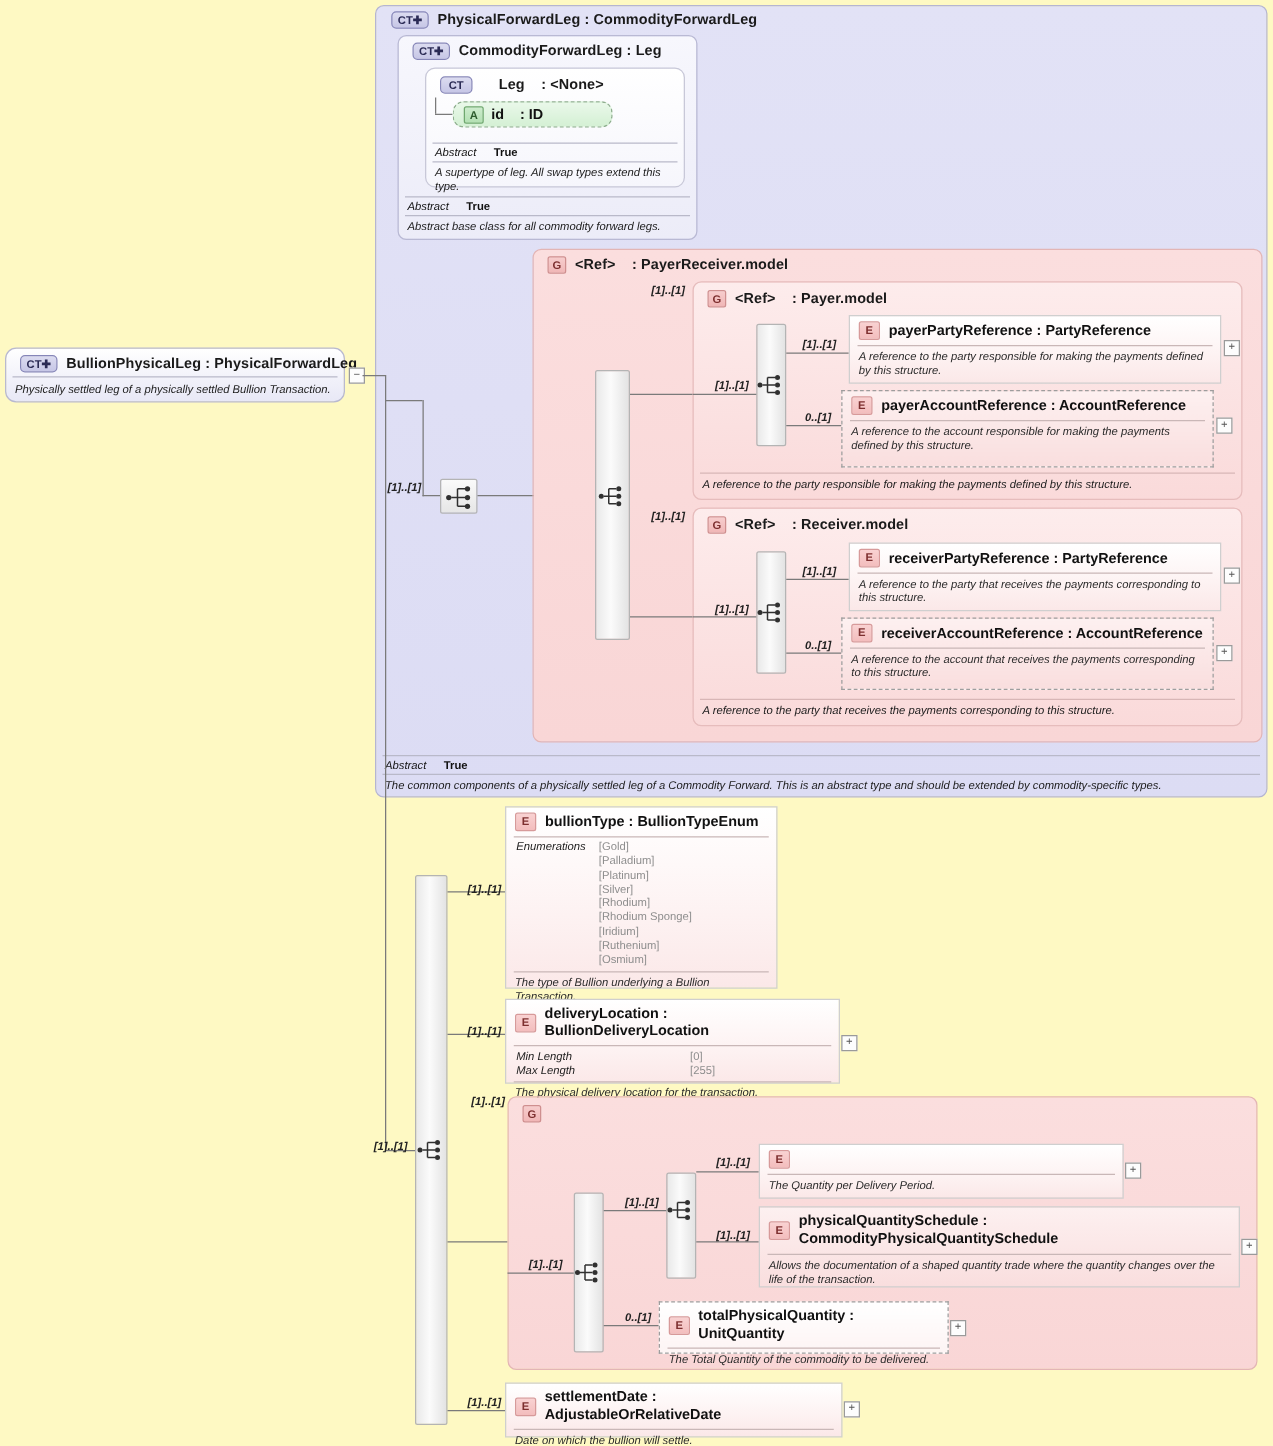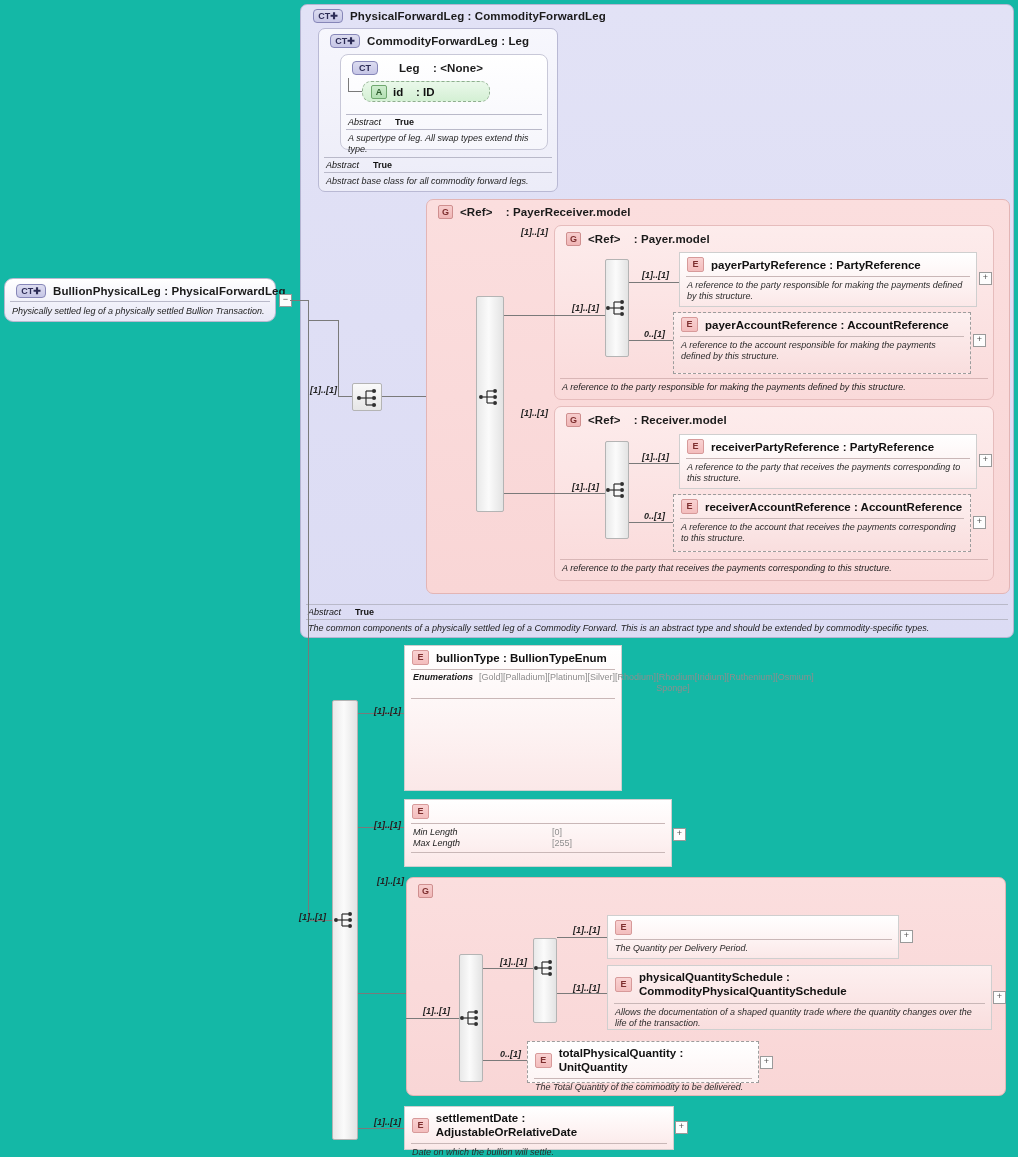--- a/index.html
+++ b/index.html
@@ -1,17 +1,17 @@
 <!DOCTYPE html>
 <html><head>
 <meta charset="utf-8">
 <style>
   html,body{margin:0;padding:0;background:#ffffff;}
   body{font-family:"Liberation Sans","DejaVu Sans",sans-serif;}
-  #canvas{position:relative;width:1018px;height:1157px;overflow:hidden;background:#14b8a6;}
+  #canvas{position:relative;width:1018px;height:1157px;overflow:hidden;background:#fef9c3;}
 
   
   .abs{position:absolute;box-sizing:border-box;}
 
   
   .ln{position:absolute;background:#7a7a7a;}
   .lnh{height:1px;}
   .lnv{width:1px;}
 
   
@@ -53,22 +53,22 @@
   .node.dashed{border:1px dashed #9d9d9d;}
   .node.filled{background:linear-gradient(to bottom,#fdf0f0 0%,#f9dede 100%);}
   .node .nhd{display:flex;align-items:center;gap:7px;padding:4px 7px 3px 7px;}
   .node .ntitle{font-size:11.5px;font-weight:bold;color:#111;line-height:14px;}
   .node .nrule{height:1px;background:#c9b7b7;margin:1px 6px 0 6px;}
   .node .ndesc{font-size:9px;font-style:italic;color:#2b2b2b;padding:3px 7px 4px 7px;line-height:11px;}
   .node .facets{display:grid;grid-template-columns:auto auto;gap:0 0;padding:3px 7px 2px 8px;}
   .node .fk{font-size:9px;font-style:italic;color:#1c1c1c;line-height:11px;}
   .node .fv{font-size:9px;color:#8e8e8e;line-height:11px;font-family:"Liberation Sans",sans-serif;}
   .node .enum-list{padding:2px 7px 2px 8px;display:flex;}
-  .node .enum-key{font-size:9px;font-style:italic;color:#1c1c1c;width:66px;flex:none;line-height:11px;font-weight:bold;}
-  .node .enum-vals{display:flex;flex-direction:row;}
+  .node .enum-key{font-size:9px;font-style:italic;color:#1c1c1c;width:66px;flex:none;line-height:11px;}
+  .node .enum-vals{display:flex;flex-direction:column;}
   .node .enum-vals span{font-size:9px;color:#8e8e8e;line-height:11.3px;}
 
   
   .attrbox{position:absolute;box-sizing:border-box;border:1px dashed #8fae8f;border-radius:9px;
            background:linear-gradient(to bottom,#eaf8ea,#d4f0d4);display:flex;align-items:center;gap:6px;
            padding:0 8px;}
   .attrbox .atxt{font-size:11.5px;font-weight:bold;color:#111;}
 
   
   .card-ct{position:absolute;box-sizing:border-box;border:1px solid #c8c8d8;border-radius:8px;
@@ -362,34 +362,37 @@
         <span>[Platinum]</span>
         <span>[Silver]</span>
         <span>[Rhodium]</span>
         <span>[Rhodium Sponge]</span>
         <span>[Iridium]</span>
         <span>[Ruthenium]</span>
         <span>[Osmium]</span>
       </span>
     </div>
     <div class="nrule"></div>
+    <div class="ndesc">The type of Bullion underlying a Bullion Transaction.</div>
   </div>
 
   <div class="node" style="left:404px;top:799px;width:268px;height:68px;">
     <div class="nhd">
       <span class="badge e">E</span>
+      <span class="ntitle"><span>deliveryLocation</span> <span>:</span> <span>BullionDeliveryLocation</span></span>
     </div>
     <div class="nrule"></div>
     <div class="facets">
       <span class="fk">Min Length</span>
       <span class="fv">[0]</span>
       <span class="fk">Max Length</span>
       <span class="fv">[255]</span>
     </div>
     <div class="nrule"></div>
+    <div class="ndesc">The physical delivery location for the transaction.</div>
   </div>
   <div class="pm" style="left:673px;top:828px;">+</div>
 
   <div class="panel pink abs" style="left:406px;top:877px;width:600px;height:219px;"></div>
 
   <div class="panel-hd" style="left:410px;top:880px;width:250px;">
     <span class="badge g">G</span>
   </div>
 
   <div class="seqbar" style="left:459px;top:954px;width:24px;height:128px;"></div>

